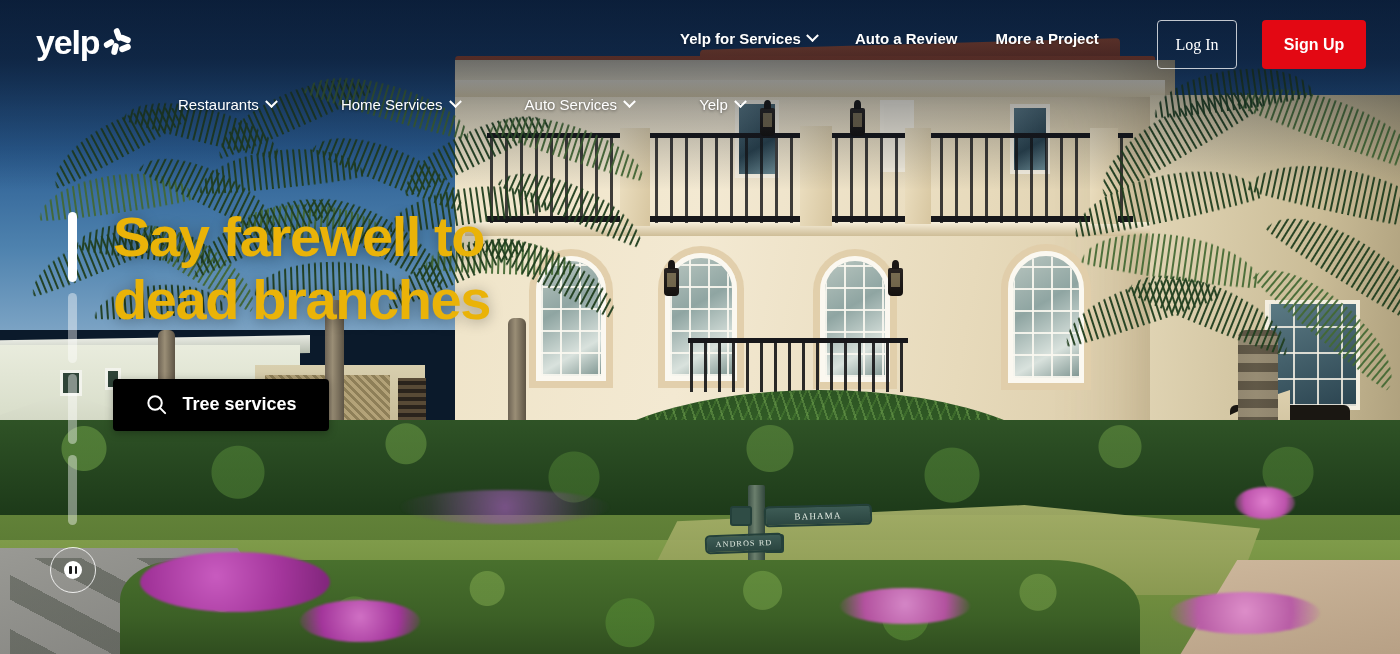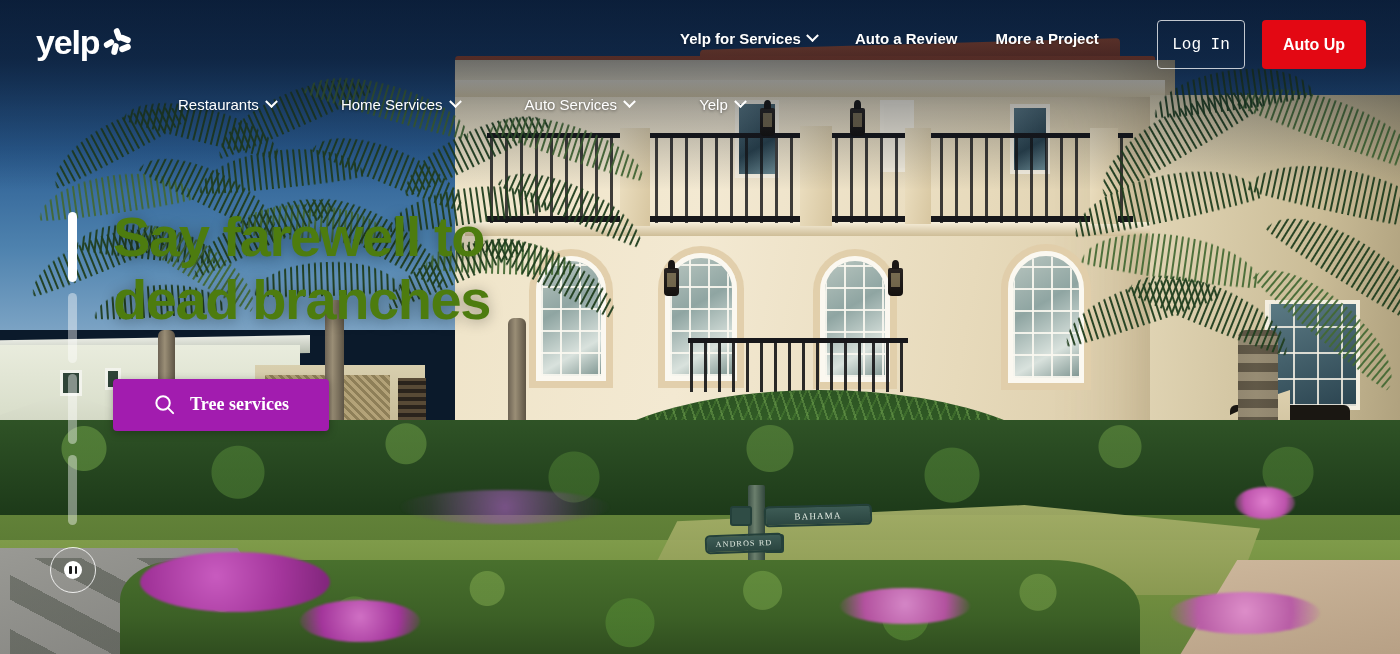--- a/index.html
+++ b/index.html
@@ -326,49 +326,49 @@
   }
   .tl {
     color:#fff; font-size:15px; font-weight:bold; cursor:pointer;
     display:flex; align-items:center; gap:7px; margin-right:38px;
     text-shadow:0 1px 2px rgba(0,0,0,.35);
     white-space:nowrap;
   }
   .chev { width:9px; height:9px; border-right:2px solid #fff; border-bottom:2px solid #fff;
           transform:rotate(45deg) translate(-2px,-2px); }
   .btn-login {
-    position:absolute; left:1157px; top:20px; width:88px; height:49px;
+    position:absolute; left:1157px; top:20px; width:80px; height:49px;
     border:1px solid rgba(255,255,255,.75); border-radius:4px; background:transparent;
-    color:#fff; font-size:16px; font-family:Liberation Mono, monospace; cursor:pointer;
+    color:#fff; font-size:16px; font-family:Liberation Serif, serif; cursor:pointer;
   }
   .btn-signup {
     position:absolute; left:1262px; top:20px; width:104px; height:49px;
     border:0; border-radius:4px; background:#e30813;
     color:#fff; font-size:16px; font-weight:bold; font-family:"Liberation Sans", sans-serif; cursor:pointer;
   }
 
   .catnav {
     position:absolute; left:0; top:86px; width:1400px; height:36px;
     display:flex; align-items:center; padding-left:178px; z-index:40;
   }
   .cat {
     color:#fff; font-size:15px; cursor:pointer; display:flex; align-items:center; gap:8px;
     margin-right:65px; text-shadow:0 1px 3px rgba(0,0,0,.45); white-space:nowrap;
   }
 
   
   .hero-copy { position:absolute; left:113px; top:205px; z-index:30; }
   .hl {
-    color:#4d7c0f; font-size:56px; font-weight:bold; line-height:1.13;
+    color:#eab308; font-size:56px; font-weight:bold; line-height:1.13;
     letter-spacing:-1.4px; text-shadow:0 2px 14px rgba(0,0,0,.35);
     white-space:nowrap;
   }
   .cta {
-    margin-top:47px; width:216px; height:52px; background:#a21caf; border:0; border-radius:4px;
-    color:#fff; font-size:18px; font-weight:bold; font-family:Liberation Serif, serif;
+    margin-top:47px; width:216px; height:52px; background:#000000; border:0; border-radius:4px;
+    color:#fff; font-size:18px; font-weight:bold; font-family:Liberation Sans, sans-serif;
     cursor:pointer; display:flex; align-items:center; justify-content:center; gap:14px;
     box-shadow:0 2px 8px rgba(0,0,0,.3);
   }
 
   .dots { position:absolute; left:68px; top:212px; z-index:30;
           display:flex; flex-direction:column; gap:11px; }
   .dot { width:9px; height:70px; border-radius:5px; background:rgba(255,255,255,.42); cursor:pointer; }
   .dot.on { background:#fff; }
 
   .pausewrap {
@@ -561,21 +561,21 @@
     </div>
     <div class="tl">
       <span>Auto a Review</span>
     </div>
     <div class="tl">
       <span>More a Project</span>
     </div>
   </div>
 
   <button class="btn-login">Log In</button>
-  <button class="btn-signup">Auto Up</button>
+  <button class="btn-signup">Sign Up</button>
 </div>
 
 <div class="catnav">
   <div class="cat">
     <span>Restaurants</span>
     <span class="chev"></span>
   </div>
   <div class="cat">
     <span>Home Services</span>
     <span class="chev"></span>

